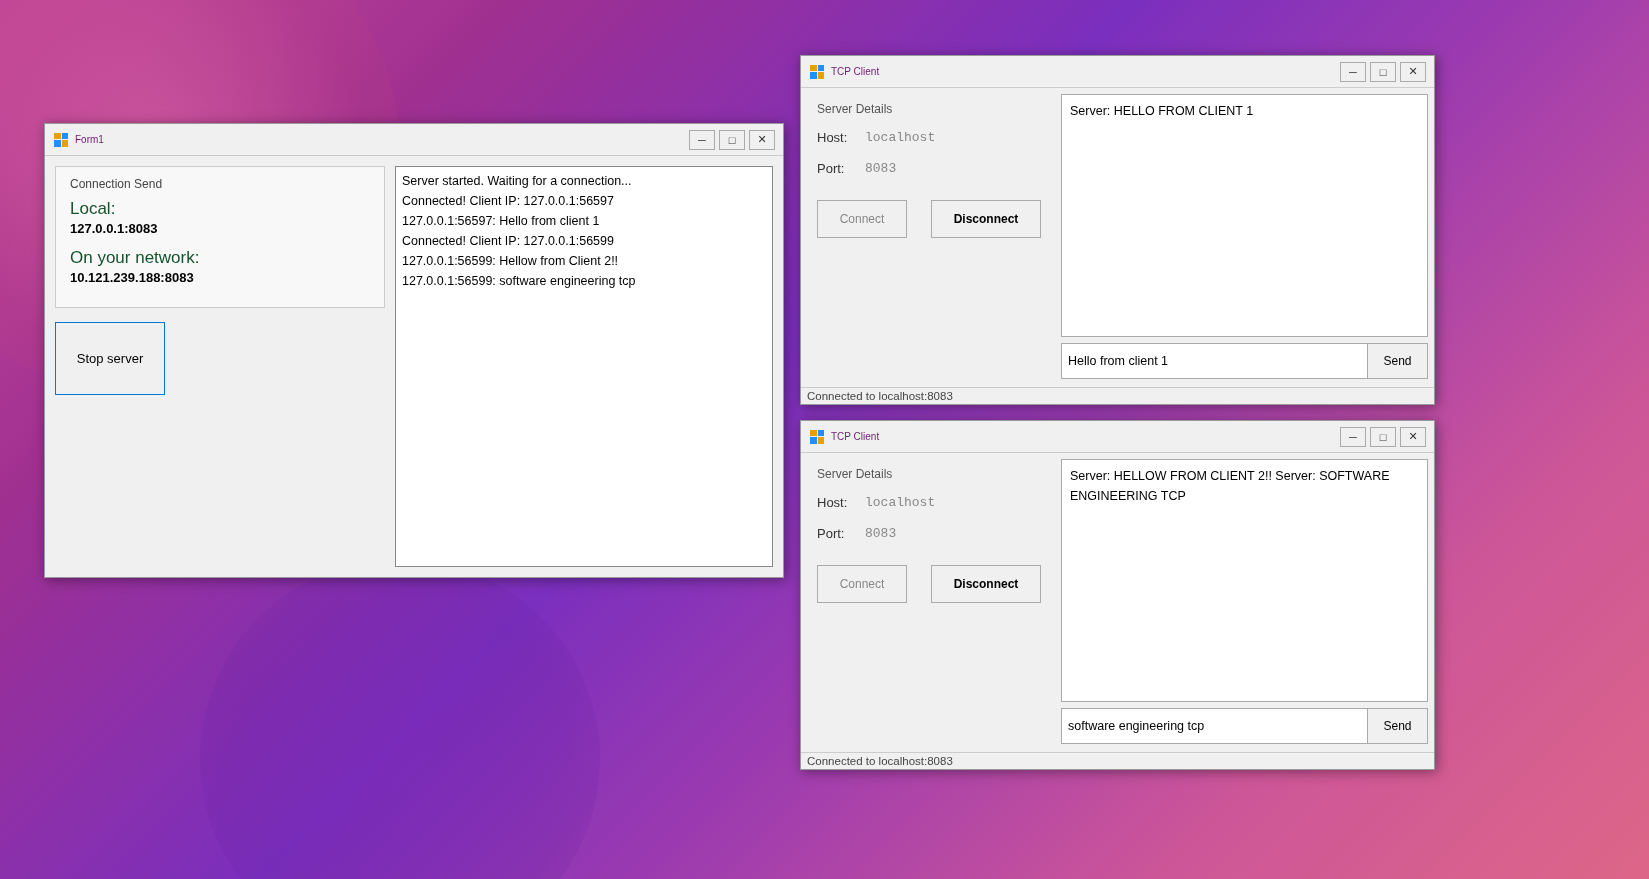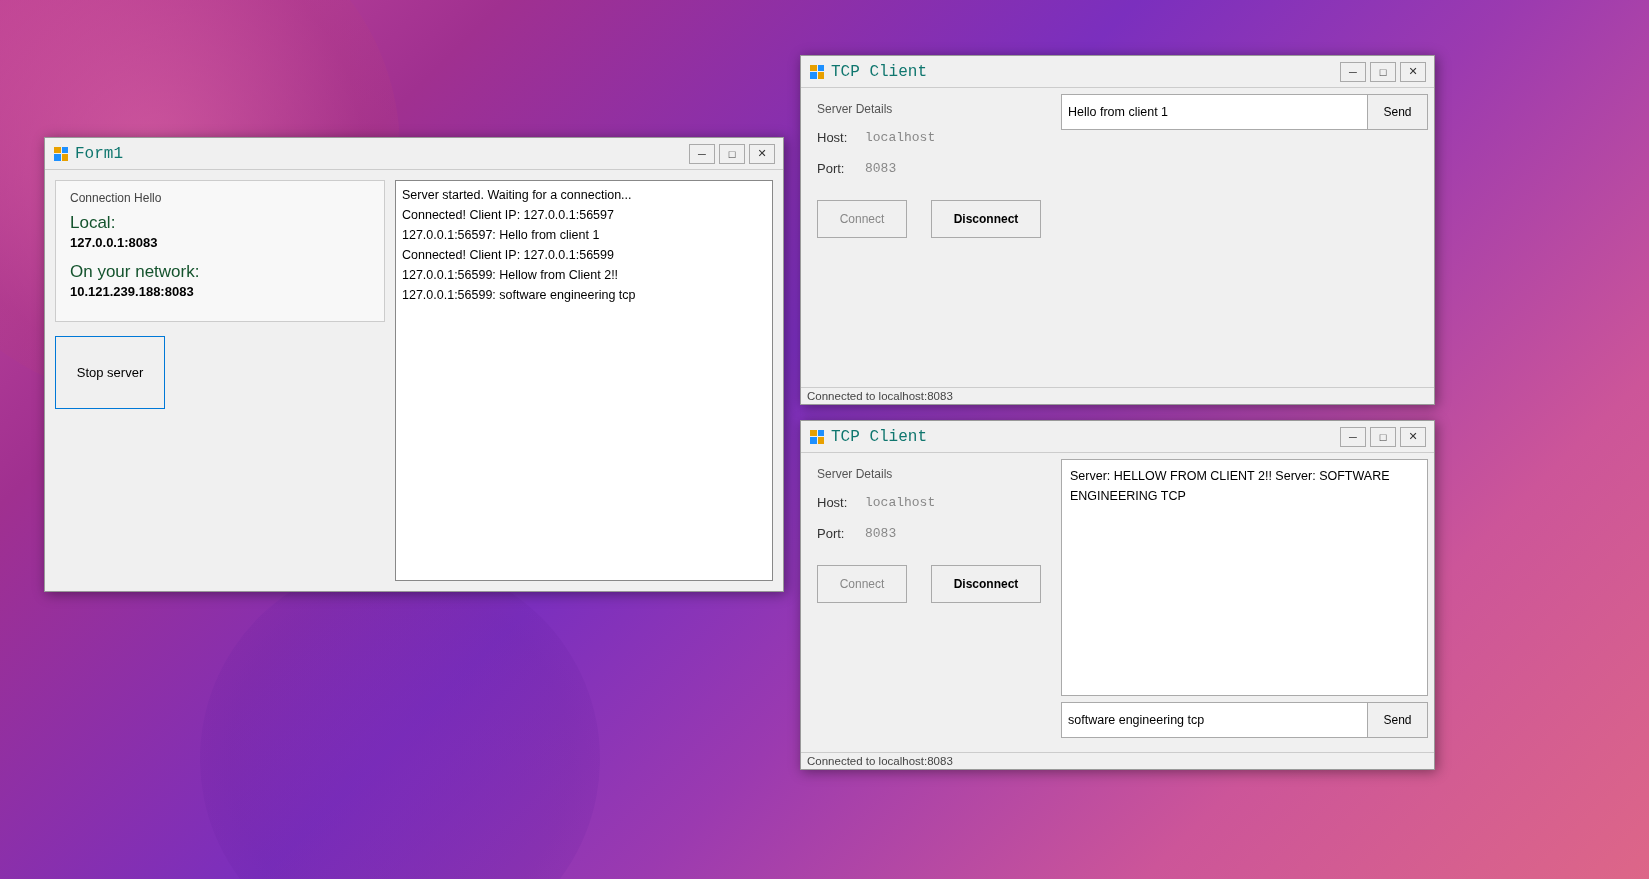--- a/index.html
+++ b/index.html
@@ -73,23 +73,22 @@
       grid-template-rows: 1fr 1fr;
       gap: 1px;
     }
     .vb-icon span:nth-child(1) { background: #e8a000; }
     .vb-icon span:nth-child(2) { background: #1e90ff; }
     .vb-icon span:nth-child(3) { background: #1e90ff; }
     .vb-icon span:nth-child(4) { background: #e8a000; }
 
     .titlebar-title {
       flex: 1;
-      font-size: 16px;
-      color: #0f766e;
-      font-family: Liberation Mono, monospace;
+      font-size: 10px;
+      color: #701a75;
     }
 
     .titlebar-controls {
       display: flex;
       gap: 4px;
     }
 
     .titlebar-btn {
       width: 26px;
       height: 20px;
@@ -99,21 +98,21 @@
       font-size: 11px;
       display: flex;
       align-items: center;
       justify-content: center;
       color: #333;
     }
 
     
     #form1 {
       left: 44px;
-      top: 137px;
+      top: 123px;
       width: 740px;
       height: 455px;
     }
 
     .form1-content {
       display: flex;
       flex: 1;
       padding: 10px;
       gap: 10px;
     }
@@ -274,21 +273,21 @@
       font-size: 12.5px;
       line-height: 1.6;
       overflow-y: auto;
       color: #000;
       margin-bottom: 6px;
     }
 
     .send-row {
       display: flex;
       gap: 0;
-      margin-bottom: 14px;
+      margin-bottom: 8px;
       justify-content: space-between;
     }
 
     .send-input {
       flex: 1;
       border: 1px solid #aaa;
       padding: 4px 6px;
       font-size: 12.5px;
       background: #fff;
       outline: none;
@@ -330,21 +329,21 @@
     <span class="titlebar-title">Form1</span>
     <div class="titlebar-controls">
       <button class="titlebar-btn">─</button>
       <button class="titlebar-btn">□</button>
       <button class="titlebar-btn">✕</button>
     </div>
   </div>
   <div class="form1-content">
     <div class="connection-panel">
       <div class="connection-info-box">
-        <div class="connection-info-title">Connection Hello</div>
+        <div class="connection-info-title">Connection Send</div>
         <div class="info-label">Local:</div>
         <div class="info-value">127.0.0.1:8083</div>
         <div class="info-label">On your network:</div>
         <div class="info-value">10.121.239.188:8083</div>
       </div>
       <button class="btn-stop">Stop server</button>
     </div>
     <div class="server-log">Server started. Waiting for a connection...
 Connected! Client IP: 127.0.0.1:56597
 127.0.0.1:56597: Hello from client 1
@@ -381,20 +380,21 @@
       <div class="detail-row">
         <span class="detail-label">Port:</span>
         <span class="detail-value">8083</span>
       </div>
       <div class="btn-row">
         <button class="btn-connect">Connect</button>
         <button class="btn-disconnect">Disconnect</button>
       </div>
     </div>
     <div class="tcp-right-panel">
+      <div class="message-log">Server: HELLO FROM CLIENT 1</div>
       <div class="send-row">
         <input class="send-input" type="text" value="Hello from client 1" style="">
         <button class="btn-send">Send</button>
       </div>
     </div>
   </div>
   <div class="status-bar">Connected to localhost:8083</div>
 </div>
 
 <div class="window" id="tcp-client-2">

